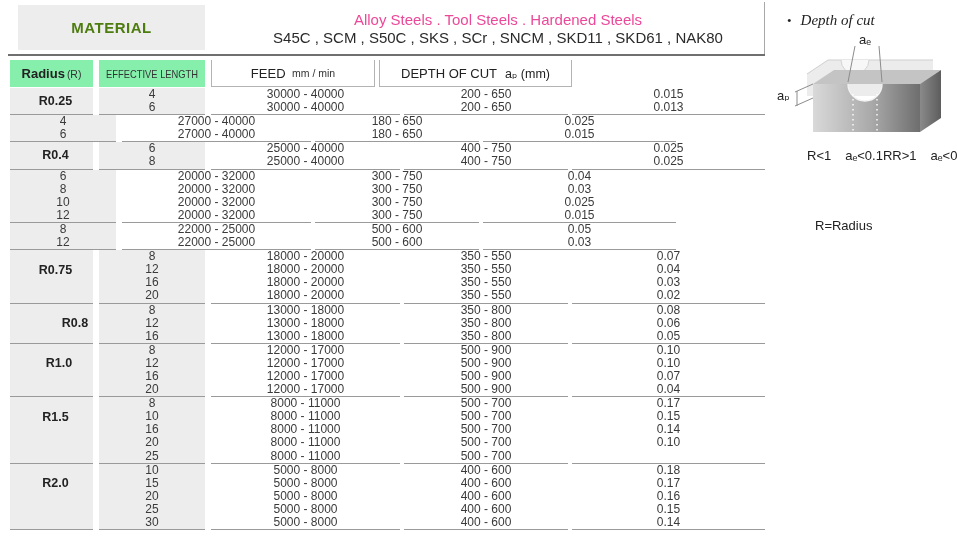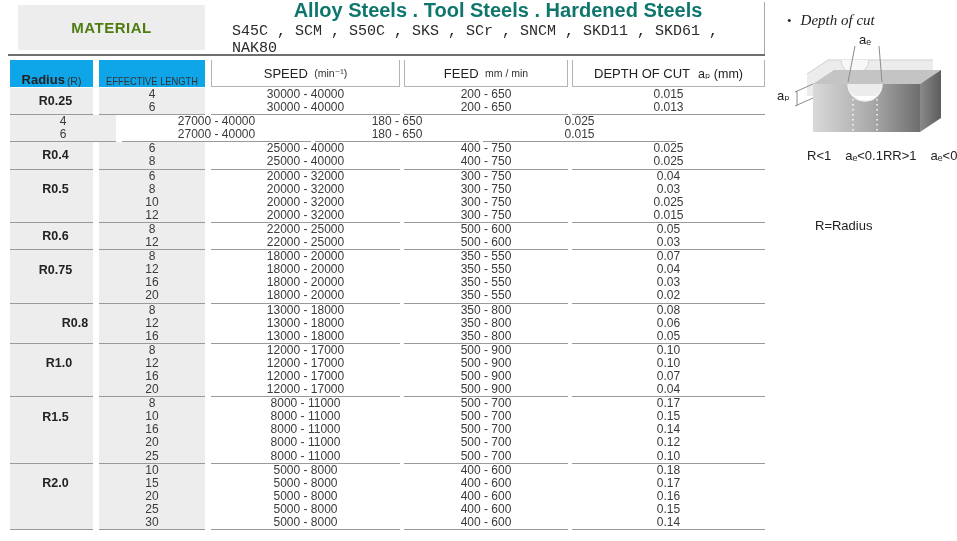--- a/index.html
+++ b/index.html
@@ -7,28 +7,28 @@
   body { font-family:"Liberation Sans","DejaVu Sans",sans-serif; color:#333; }
   #page { position:relative; width:957px; height:541px; background:#fff; overflow:hidden; }
 
   
   .material-box { position:absolute; left:18px; top:5px; width:187px; height:45px;
     background:#ededed; display:flex; align-items:center; justify-content:center;
     font-weight:bold; font-size:15px; letter-spacing:0.5px; color:#4d7c0f; }
   .title-block { position:absolute; left:232px; top:2px; width:533px; height:52px;
     border-right:1px solid #a8a8a8; display:flex; flex-direction:column;
     align-items:center; justify-content:center; gap:1px; }
-  .title-line1 { font-weight:bold; font-size:20px; color:#0f766e; }
-  .title-line2 { font-size:15px; color:#2a2a2a;font-family:Liberation Mono, monospace; }
+  .title-line1 { font-weight:normal; font-size:15px; color:#ec4899; }
+  .title-line2 { font-size:15px; color:#2a2a2a; }
   .header-rule { position:absolute; left:8px; top:54px; width:757px; height:2px; background:#6f6f6f; }
 
   
   .col-headers { position:absolute; left:10px; top:60px; display:flex; }
   .hcell { height:27px; display:flex; align-items:center; justify-content:center; white-space:nowrap; }
-  .hgray { background:#0ea5e9;align-items:flex-end; }
+  .hgray { background:#86efac; }
   .hbox  { border:1px solid #b3b3b3; border-top:none; background:#fff; }
   .w-radius { width:83px;  margin-right:6px; }
   .w-length { width:106px; margin-right:6px; }
   .w-speed  { width:189px; margin-right:4px; }
   .w-feed   { width:164px; margin-right:4px; }
   .w-depth  { width:193px; }
   .hmain { font-size:13px; color:#222; }
   .hbold { font-weight:bold; }
   .hsub  { font-size:10.5px; color:#333; margin-left:2px; }
   .hcond { font-size:11px; transform:scaleX(0.85); color:#333; }
@@ -69,23 +69,20 @@
   <div class="header-rule"></div>
 
   <div class="col-headers">
     <div class="hcell hgray w-radius">
       <span class="hmain hbold">Radius</span>
         <span class="hsub">(R)</span>
     </div>
     <div class="hcell hgray w-length">
       <span class="hcond">EFFECTIVE LENGTH</span>
     </div>
-    <div class="hcell hbox w-speed">
-      <span class="hmain">SPEED</span>&nbsp;<span class="hsub">(min⁻¹)</span>
-    </div>
     <div class="hcell hbox w-feed">
       <span class="hmain">FEED</span>&nbsp;<span class="hsub">mm / min</span>
     </div>
     <div class="hcell hbox w-depth">
       <span class="hmain">DEPTH OF CUT</span>
         <span class="hunit-a">aₚ (mm)</span>
     </div>
   </div>
 
   <div class="tbody">
@@ -143,23 +140,20 @@
         <div class="cell w-feed">
           <div class="row">400 - 750</div>
           <div class="row">400 - 750</div>
         </div>
         <div class="cell w-depth">
           <div class="row">0.025</div>
           <div class="row">0.025</div>
         </div>
       </div>
       <div class="group">
-        <div class="cell gray w-radius">
-          <div class="radius-label" style="top: 19.65px;">R0.5</div>
-        </div>
         <div class="cell gray w-length">
           <div class="row">6</div>
           <div class="row">8</div>
           <div class="row">10</div>
           <div class="row">12</div>
         </div>
         <div class="cell w-speed">
           <div class="row">20000 - 32000</div>
           <div class="row">20000 - 32000</div>
           <div class="row">20000 - 32000</div>
@@ -172,23 +166,20 @@
           <div class="row">300 - 750</div>
         </div>
         <div class="cell w-depth">
           <div class="row">0.04</div>
           <div class="row">0.03</div>
           <div class="row">0.025</div>
           <div class="row">0.015</div>
         </div>
       </div>
       <div class="group">
-        <div class="cell gray w-radius">
-          <div class="radius-label" style="top: 13.1px;">R0.6</div>
-        </div>
         <div class="cell gray w-length">
           <div class="row">8</div>
           <div class="row">12</div>
         </div>
         <div class="cell w-speed">
           <div class="row">22000 - 25000</div>
           <div class="row">22000 - 25000</div>
         </div>
         <div class="cell w-feed">
           <div class="row">500 - 600</div>
@@ -304,21 +295,20 @@
           <div class="row">500 - 700</div>
           <div class="row">500 - 700</div>
           <div class="row">500 - 700</div>
           <div class="row">500 - 700</div>
           <div class="row">500 - 700</div>
         </div>
         <div class="cell w-depth">
           <div class="row">0.17</div>
           <div class="row">0.15</div>
           <div class="row">0.14</div>
-          <div class="row">0.12</div>
           <div class="row">0.10</div>
         </div>
       </div>
       <div class="group">
         <div class="cell gray w-radius">
           <div class="radius-label" style="top: 19.65px;">R2.0</div>
         </div>
         <div class="cell gray w-length">
           <div class="row">10</div>
           <div class="row">15</div>

